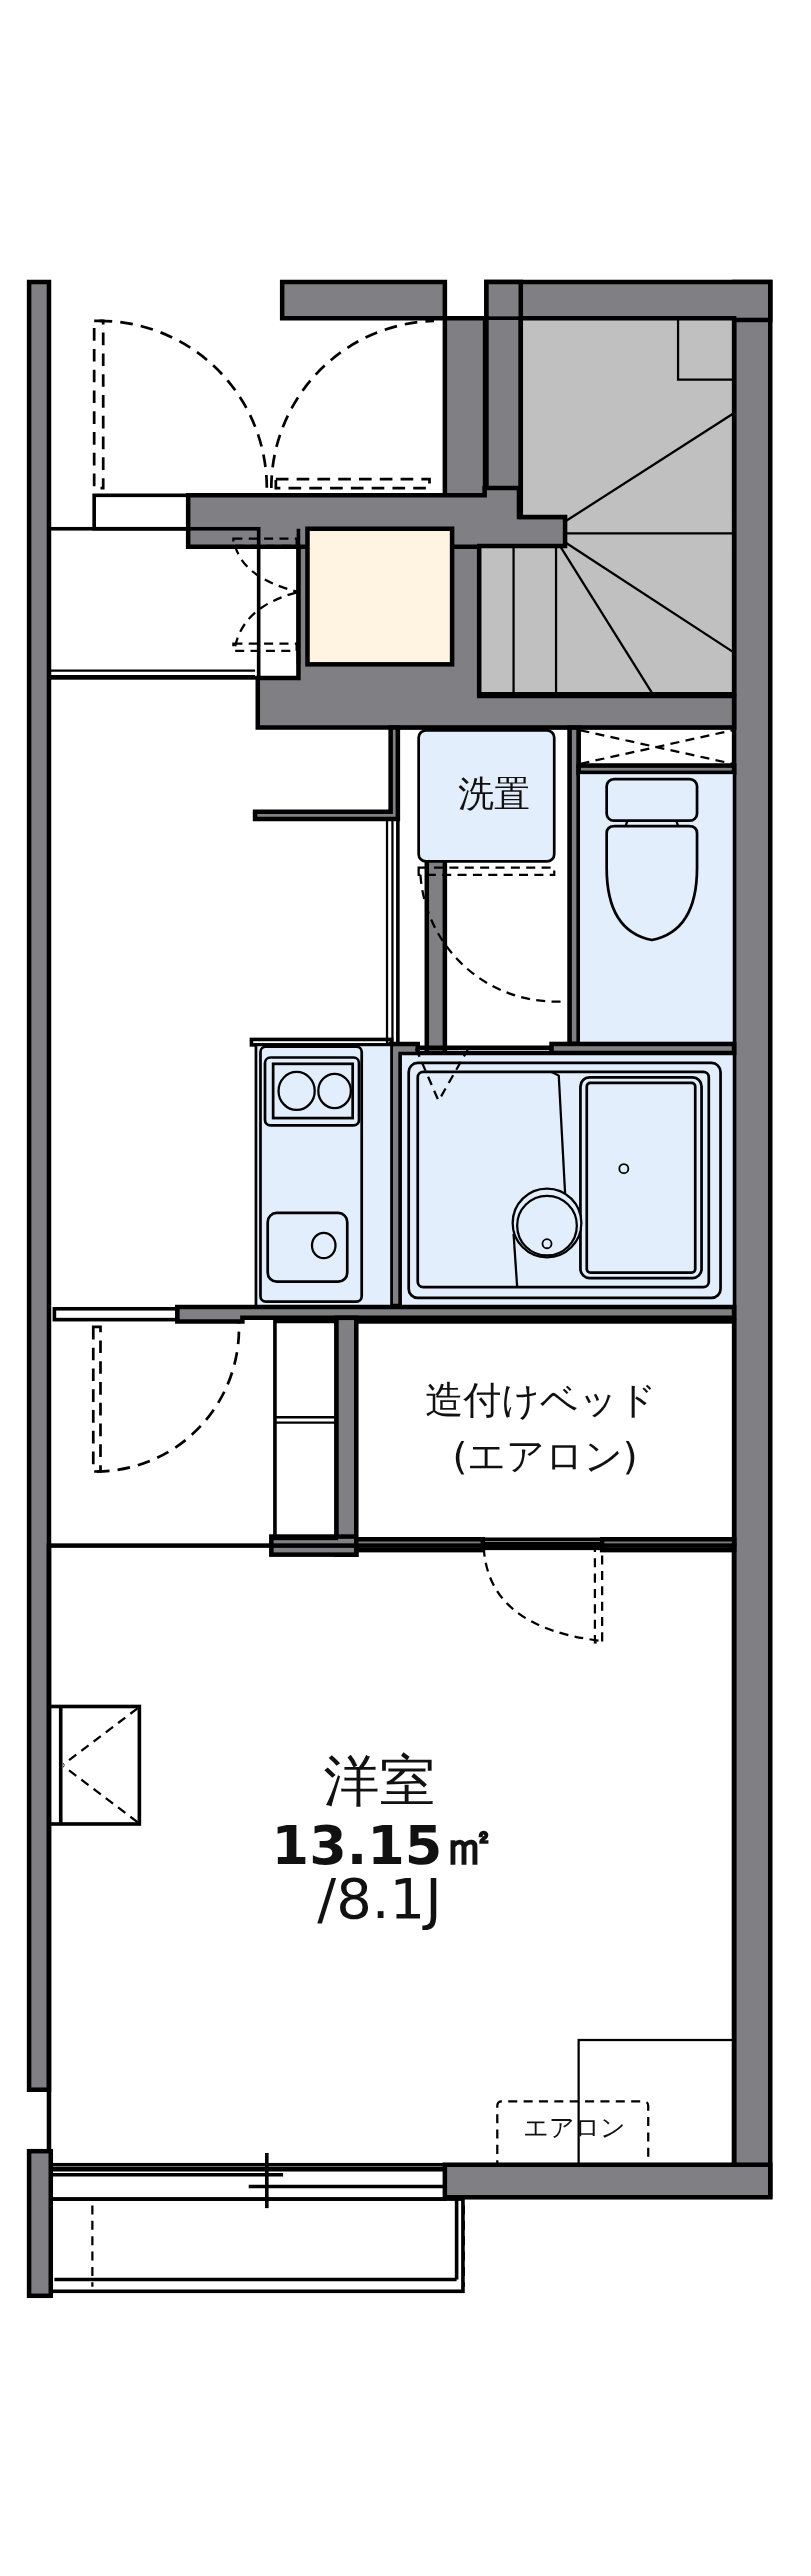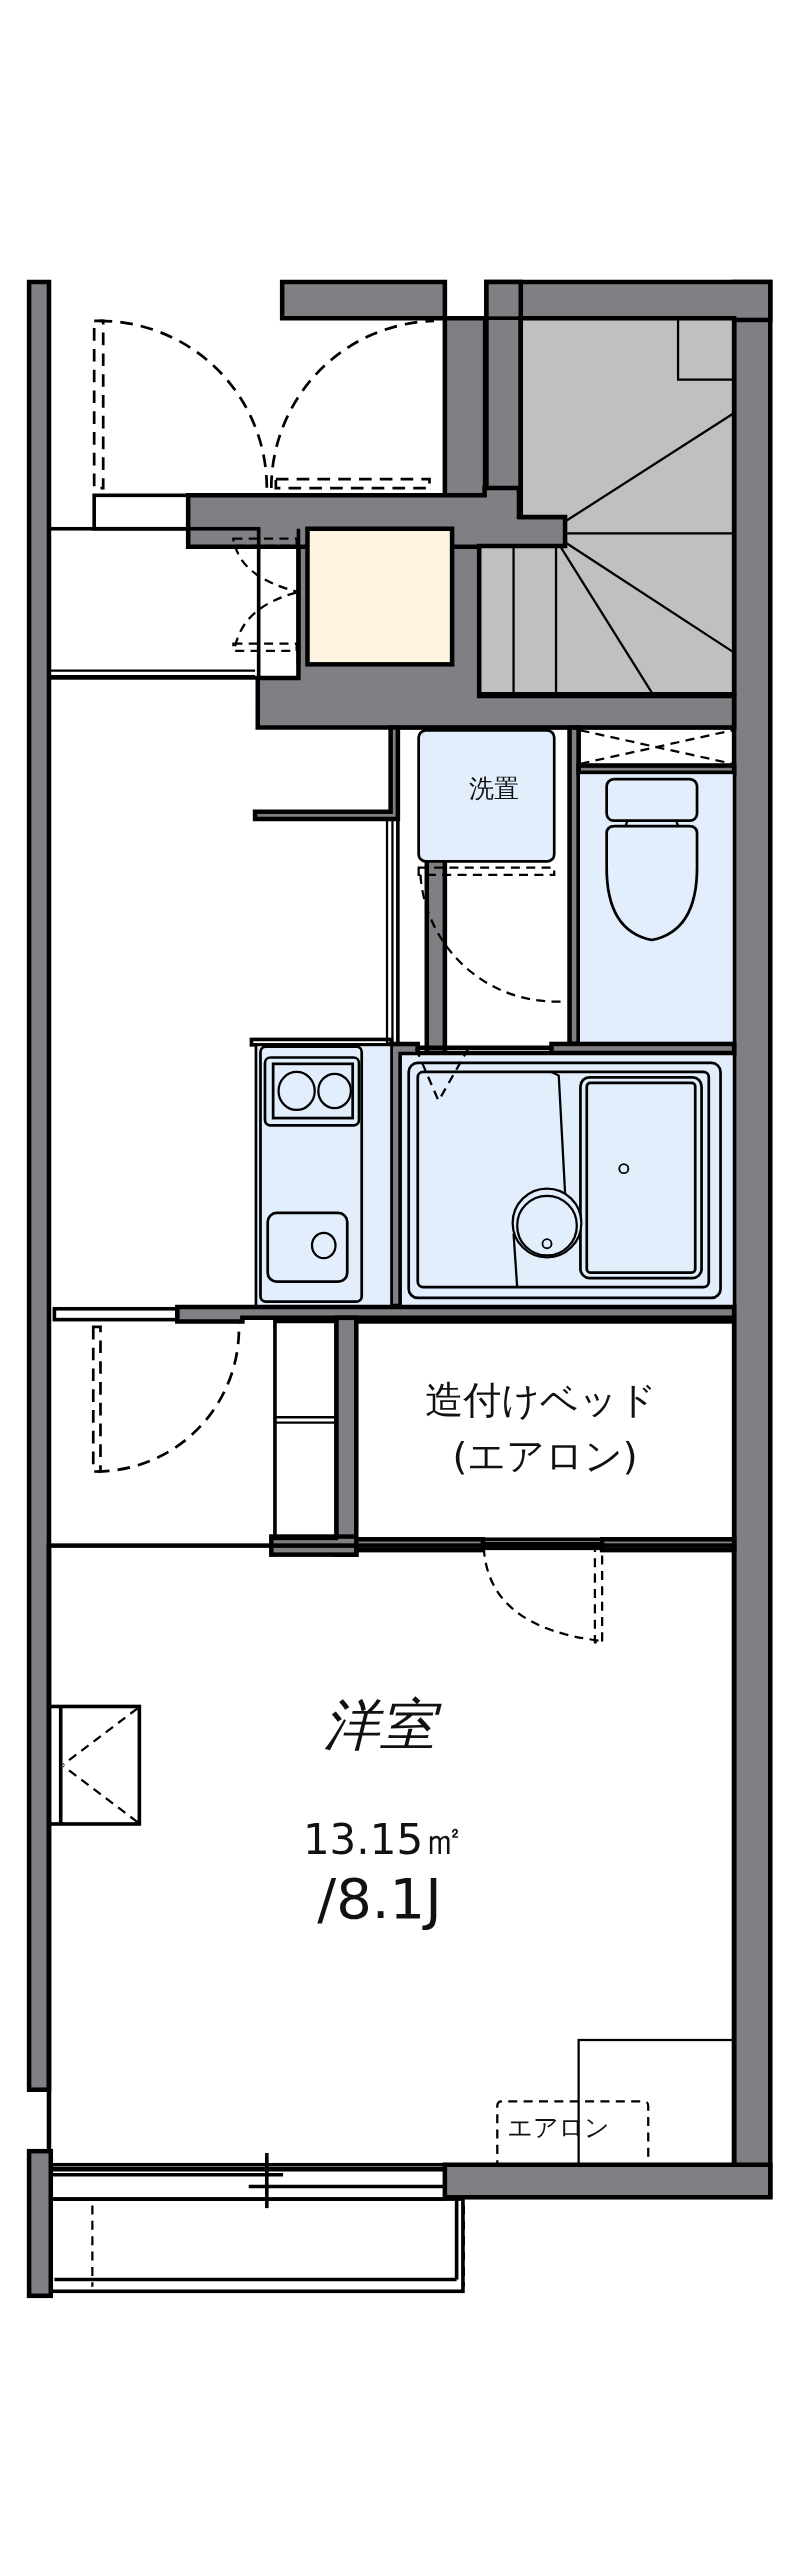--- a/index.html
+++ b/index.html
@@ -187,23 +187,23 @@
   <g>
     <rect class="ln" fill="#fff" x="56" y="2433" width="456" height="102"></rect>
     <line class="ln" x1="60" y1="2522" x2="505" y2="2522"></line>
     <line class="ln" x1="505" y1="2433" x2="505" y2="2522"></line>
     <line class="dash2" x1="102" y1="2440" x2="102" y2="2530"></line>
     <line class="dash2" x1="513" y1="2440" x2="513" y2="2530"></line>
   </g>
   <rect class="wall" x="32" y="2380" width="24" height="160"></rect>
 </svg>
 
-<div class="lbl" style="left:418px; top:776px; width:152px; font-size:25px;">洗置</div>
+<div class="lbl" style="left:418px; top:776px; width:152px; font-size:36px;">洗置</div>
 
 <div class="lbl" style="left:352px; top:1381px; width:378px; font-size:38px;">造付けベッド</div>
 <div class="lbl" style="left:356px; top:1437px; width:378px; font-size:38px;">(エアロン)</div>
 
-<div class="lbl" style="left:271px; top:1697px; width:217px; font-size:56px;font-style:italic;">洋室</div>
-<div class="lbl" style="left:253px; top:1819px; width:262px; font-size:42px;">13.15㎡</div>
+<div class="lbl" style="left:271px; top:1753px; width:217px; font-size:56px;">洋室</div>
+<div class="lbl" style="left:253px; top:1819px; width:262px; font-size:54px;font-weight:bold;">13.15㎡</div>
 <div class="lbl" style="left:271px; top:1871px; width:217px; font-size:56px;">/8.1J</div>
 
-<div class="lbl" style="left:486px; top:2115px; width:145px; font-size:25px;">エアロン</div>
+<div class="lbl" style="left:502px; top:2115px; width:145px; font-size:25px;">エアロン</div>
 
 
 </body></html>

